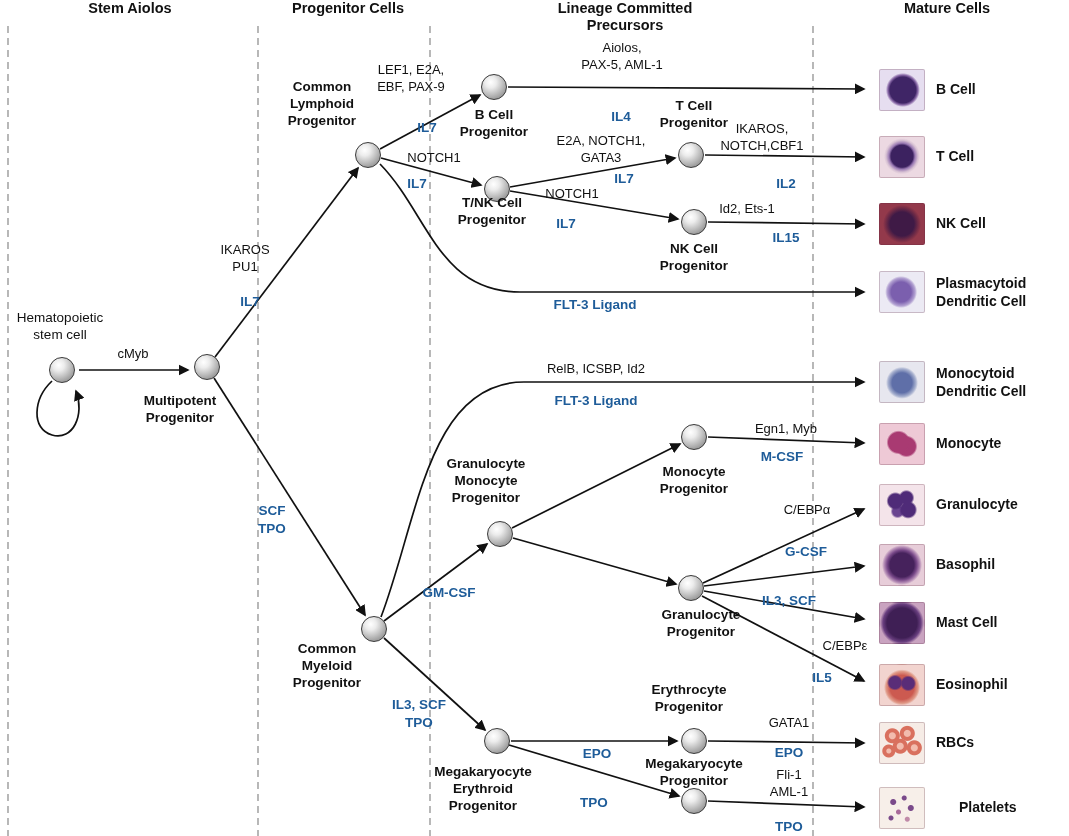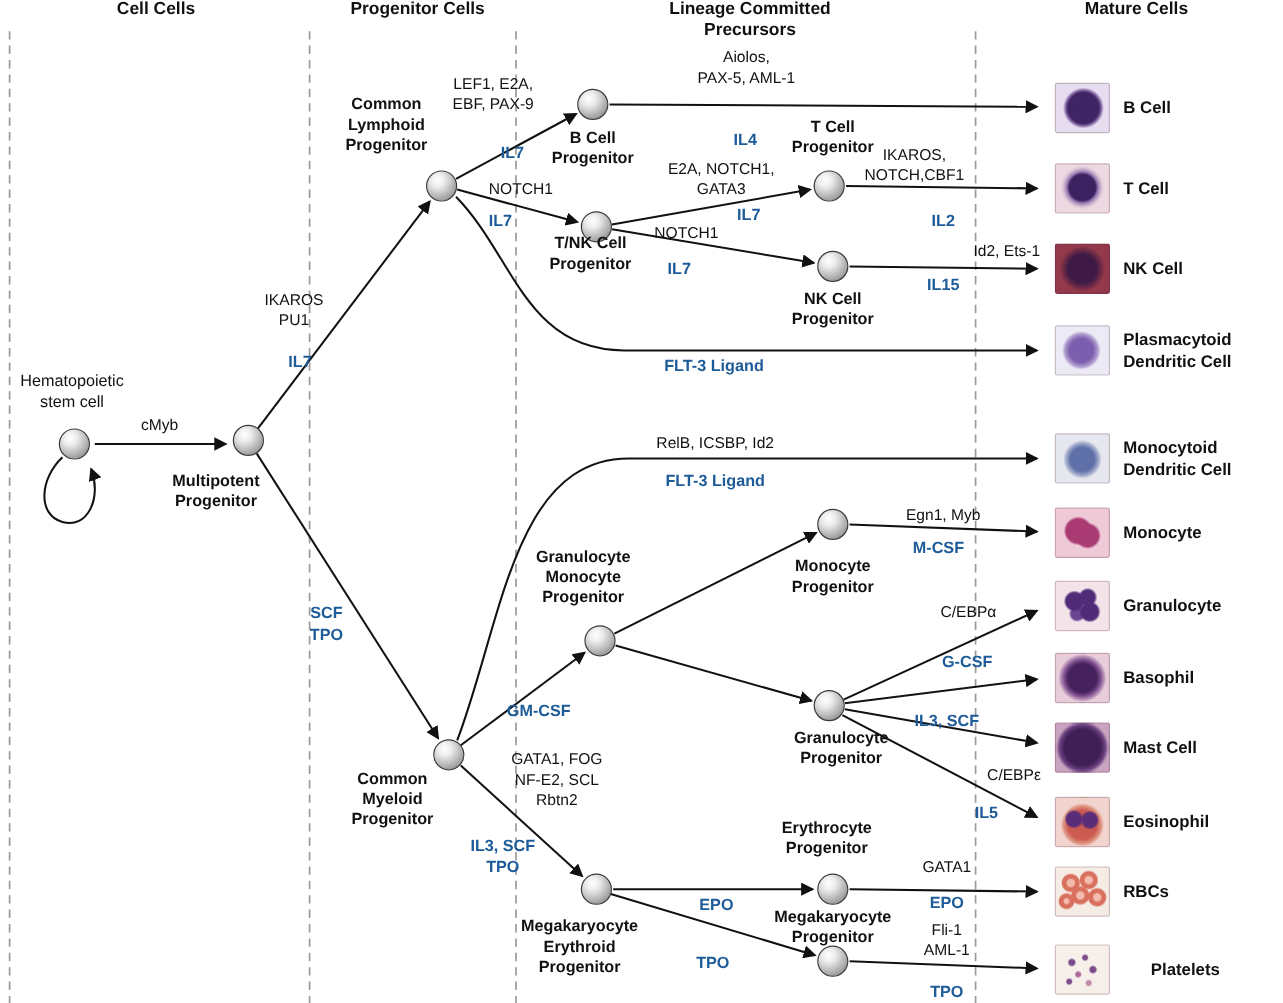--- a/index.html
+++ b/index.html
@@ -92,21 +92,21 @@
       <path d="M 704 586 L 864 566"></path>
       <path d="M 704 591 L 864 619"></path>
       <path d="M 702 596 L 864 681"></path>
       <path d="M 511 741 H 677"></path>
       <path d="M 509 745 L 679 796"></path>
       <path d="M 708 741 L 864 743"></path>
       <path d="M 708 801 L 864 807"></path>
     </g>
   </svg>
 
-  <div class="col-header" style="left:130px; top:0;">Cell Cells</div>
+  <div class="col-header" style="left:130px; top:0;">Stem Aiolos</div>
   <div class="col-header" style="left:348px; top:0;">Progenitor Cells</div>
   <div class="col-header" style="left:625px; top:0;">Lineage Committed
 Precursors</div>
   <div class="col-header" style="left:947px; top:0;">Mature Cells</div>
 
   <div class="sphere" style="left:49px;  top:357px;"></div>
   <div class="sphere" style="left:194px; top:354px;"></div>
   <div class="sphere" style="left:355px; top:142px;"></div>
   <div class="sphere" style="left:481px; top:74px;"></div>
   <div class="sphere" style="left:484px; top:176px;"></div>
@@ -159,25 +159,22 @@
   <div class="tf" style="left:411px; top:61px;">LEF1, E2A,
 EBF, PAX-9</div>
   <div class="tf" style="left:434px; top:149px;">NOTCH1</div>
   <div class="tf" style="left:622px; top:39px;">Aiolos,
 PAX-5, AML-1</div>
   <div class="tf" style="left:601px; top:132px;">E2A, NOTCH1,
 GATA3</div>
   <div class="tf" style="left:572px; top:185px;">NOTCH1</div>
   <div class="tf" style="left:762px; top:120px;">IKAROS,
 NOTCH,CBF1</div>
-  <div class="tf" style="left:839px; top:200px;">Id2, Ets-1</div>
+  <div class="tf" style="left:747px; top:200px;">Id2, Ets-1</div>
   <div class="tf" style="left:596px; top:360px;">RelB, ICSBP, Id2</div>
-  <div class="tf" style="left:464px; top:624px;">GATA1, FOG
-NF-E2, SCL
-Rbtn2</div>
   <div class="tf" style="left:786px; top:420px;">Egn1, Myb</div>
   <div class="tf" style="left:807px; top:501px;">C/EBPα</div>
   <div class="tf" style="left:845px; top:637px;">C/EBPε</div>
   <div class="tf" style="left:789px; top:714px;">GATA1</div>
   <div class="tf" style="left:789px; top:766px;">Fli-1
 AML-1</div>
 
   <div class="ck" style="left:250px; top:293px;">IL7</div>
   <div class="ck" style="left:272px; top:502px;">SCF
 TPO</div>

